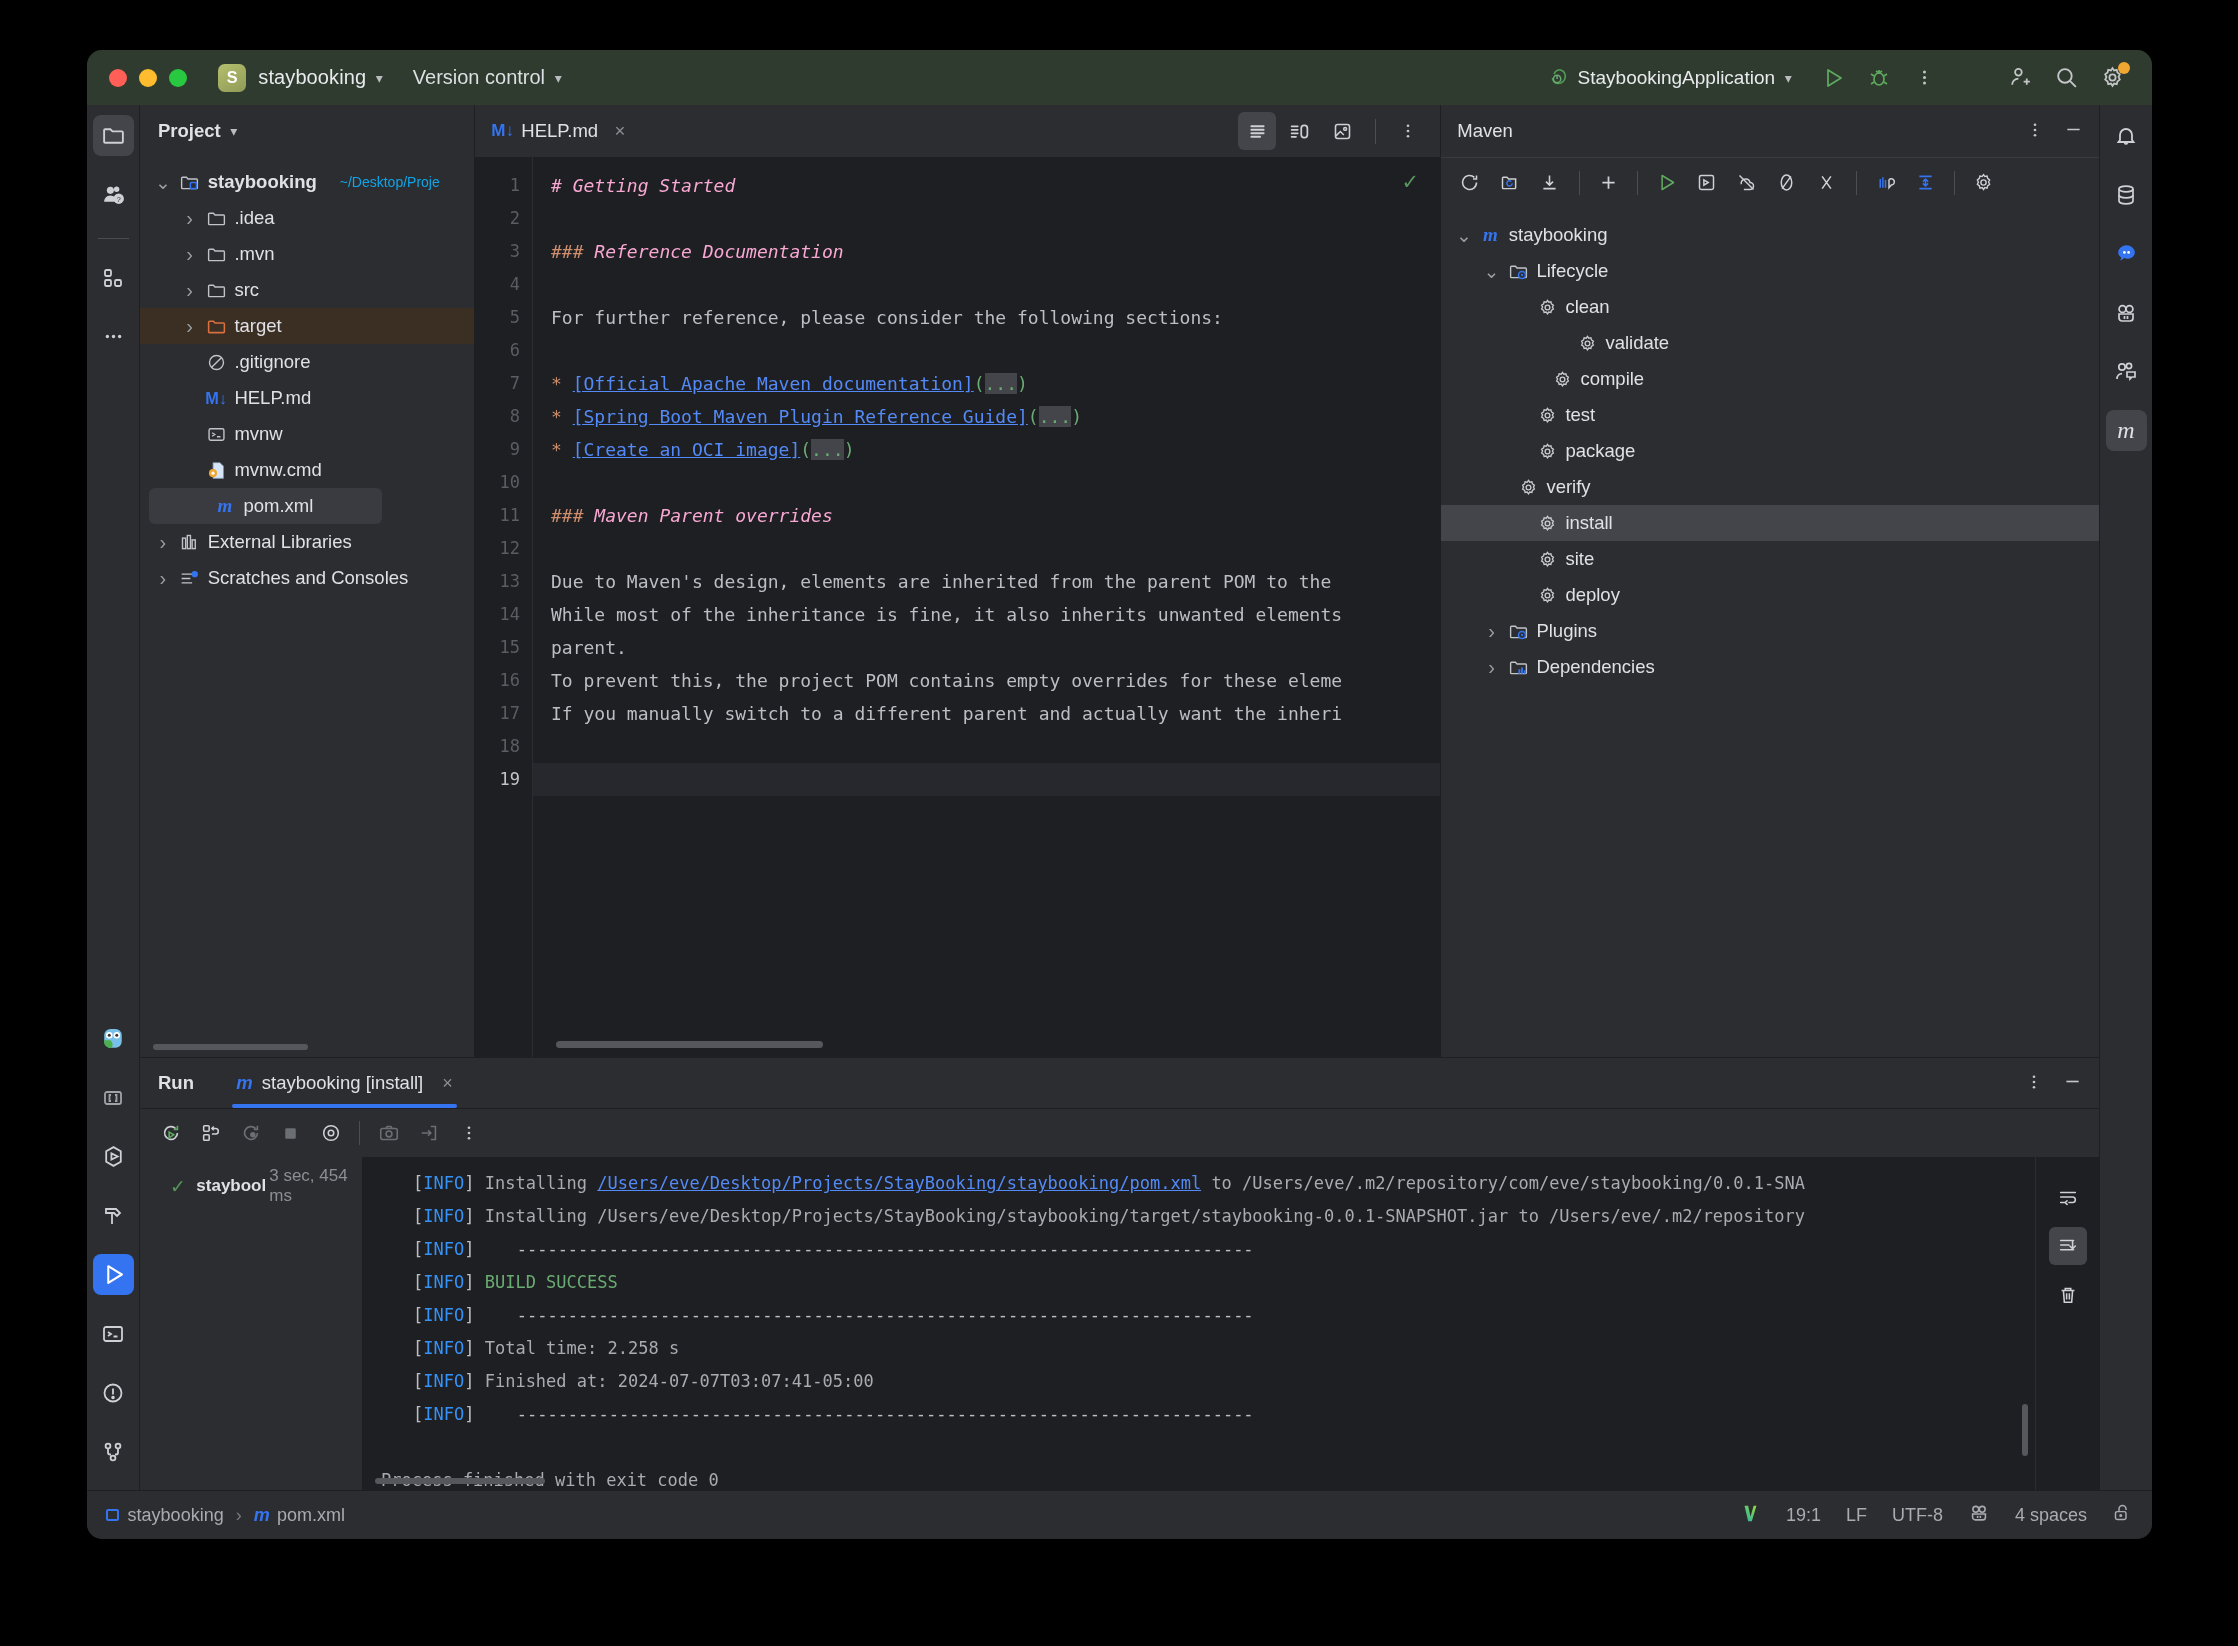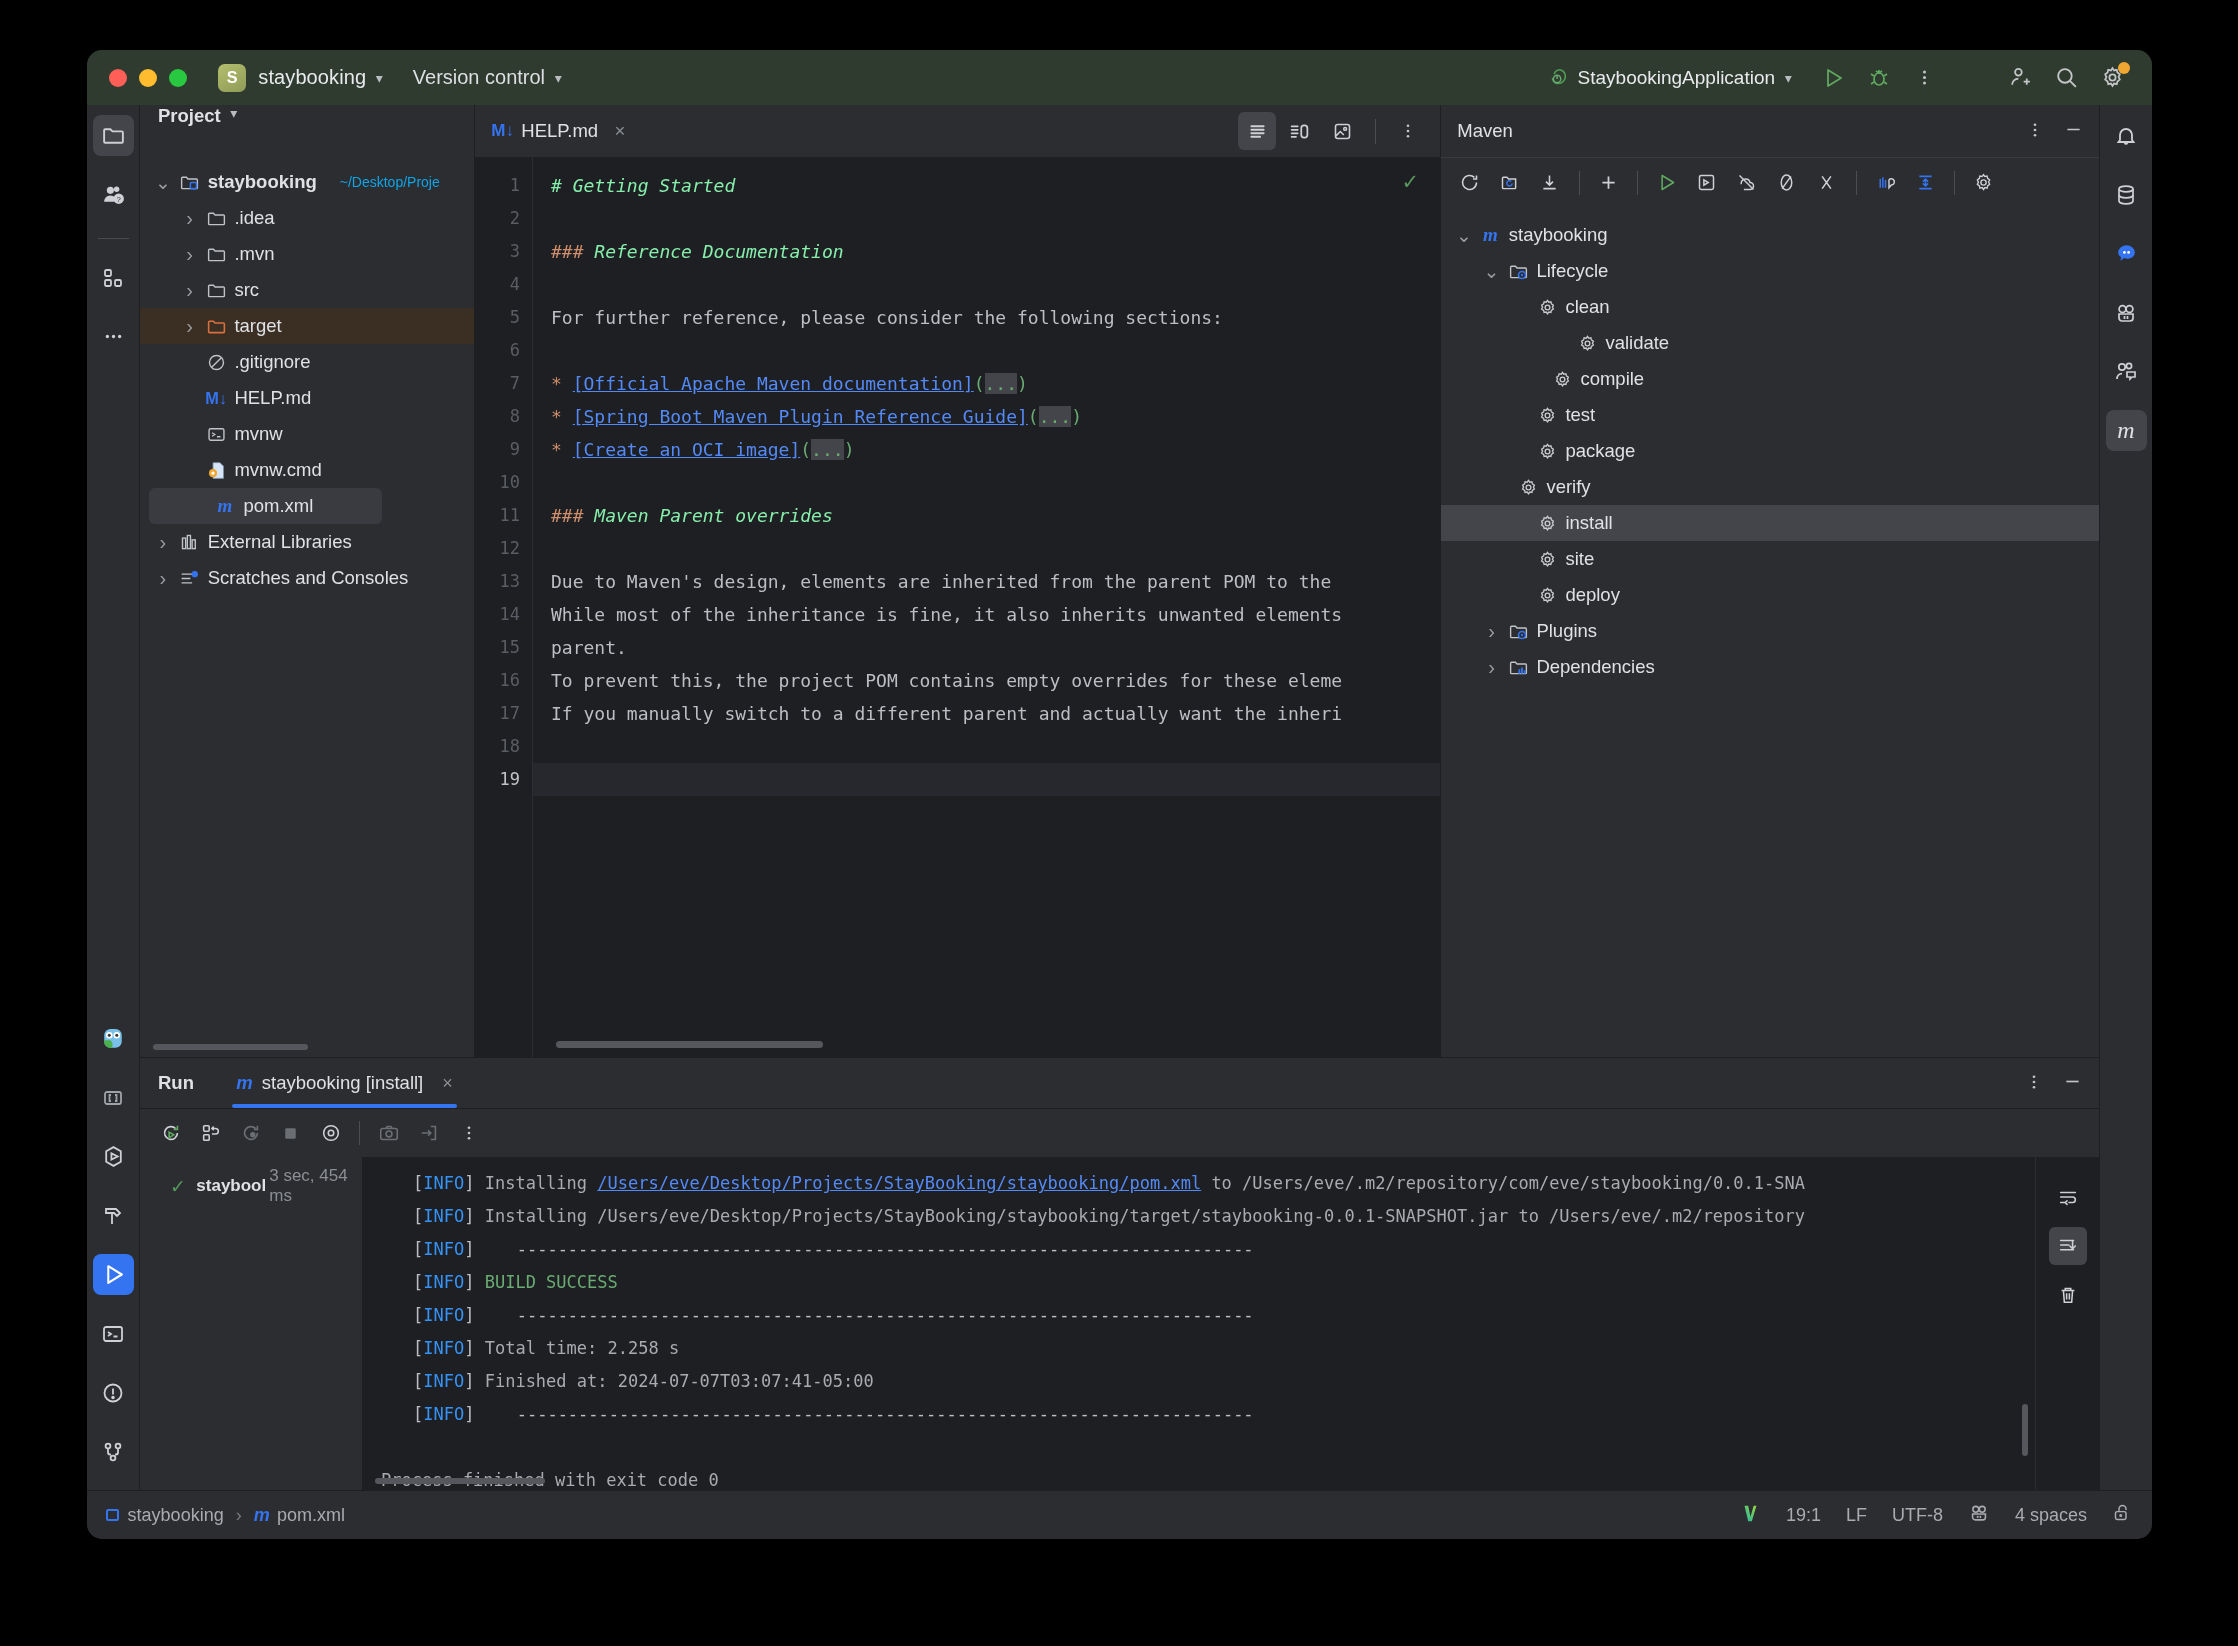--- a/index.html
+++ b/index.html
@@ -74,21 +74,21 @@
   
   .project {
     width: 335px; flex: 0 0 335px;
     background: #2b2d30;
     display: flex; flex-direction: column;
     border-right: 0.7px solid #1e1f22;
     position: relative;
   }
   .panel-head {
     height: 52px; flex: 0 0 52px;
-    display: flex; align-items: flex-start;
+    display: flex; align-items: center;
     padding: 0 18px;
   }
   .panel-title { color: #dfe1e5; font-size: 18.5px; font-weight: bold; }
   .tree { flex: 1; padding-top: 7.4px; overflow: hidden; position: relative; }
   .trow {
     height: 36px; display: flex; align-items: center;
     font-size: 18.5px; color: #dfe1e5; padding-right: 7.4px;
     white-space: nowrap;
   }
   .trow.sel-gray { background: #393b40; border-radius: 0; }
@@ -122,21 +122,21 @@
   .gutter {
     width: 58px; flex: 0 0 58px; text-align: right;
     padding-right: 12px; padding-top: 12px;
     color: #5a5d63; font-size: 17px;
     font-family: "DejaVu Sans Mono", monospace;
     line-height: 33px;
     border-right: 0.7px solid #2b2d30;
   }
   .lines { flex: 1; padding-top: 12px; padding-left: 18px; font-family: "DejaVu Sans Mono", monospace; font-size: 18px; line-height: 33px; white-space: nowrap; overflow: hidden; }
   .ln { height: 33px; }
-  .hd { color: #86efac; font-style: italic; }
+  .hd { color: #f9a8d4; font-style: italic; }
   .hdm { color: #cf8e6d; font-style: italic; }
   .txt { color: #bcbec4; }
   .bul { color: #cf8e6d; }
   .lnk { color: #548af7; text-decoration: underline; }
   .par { color: #6aab73; }
   .dots { background: #43454a; color: #6aab73; }
   .check { position: absolute; right: 21px; top: 13.3px; color: #57965c; font-size: 21px; }
   .ehscroll { position: absolute; left: 81px; bottom: 9px; height: 6.7px; width: 267px; background: #55575c; border-radius: 3.7px; }
   
   .maven {

